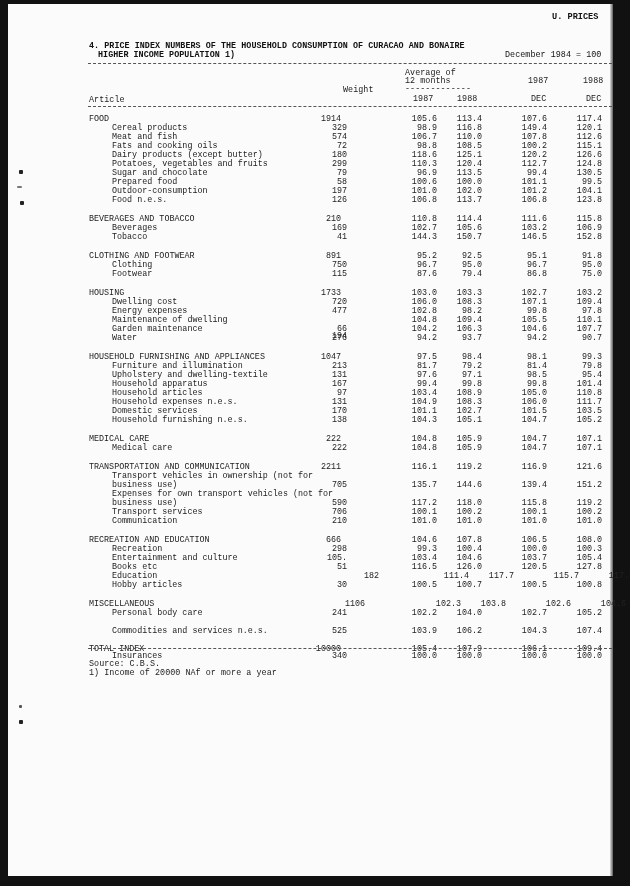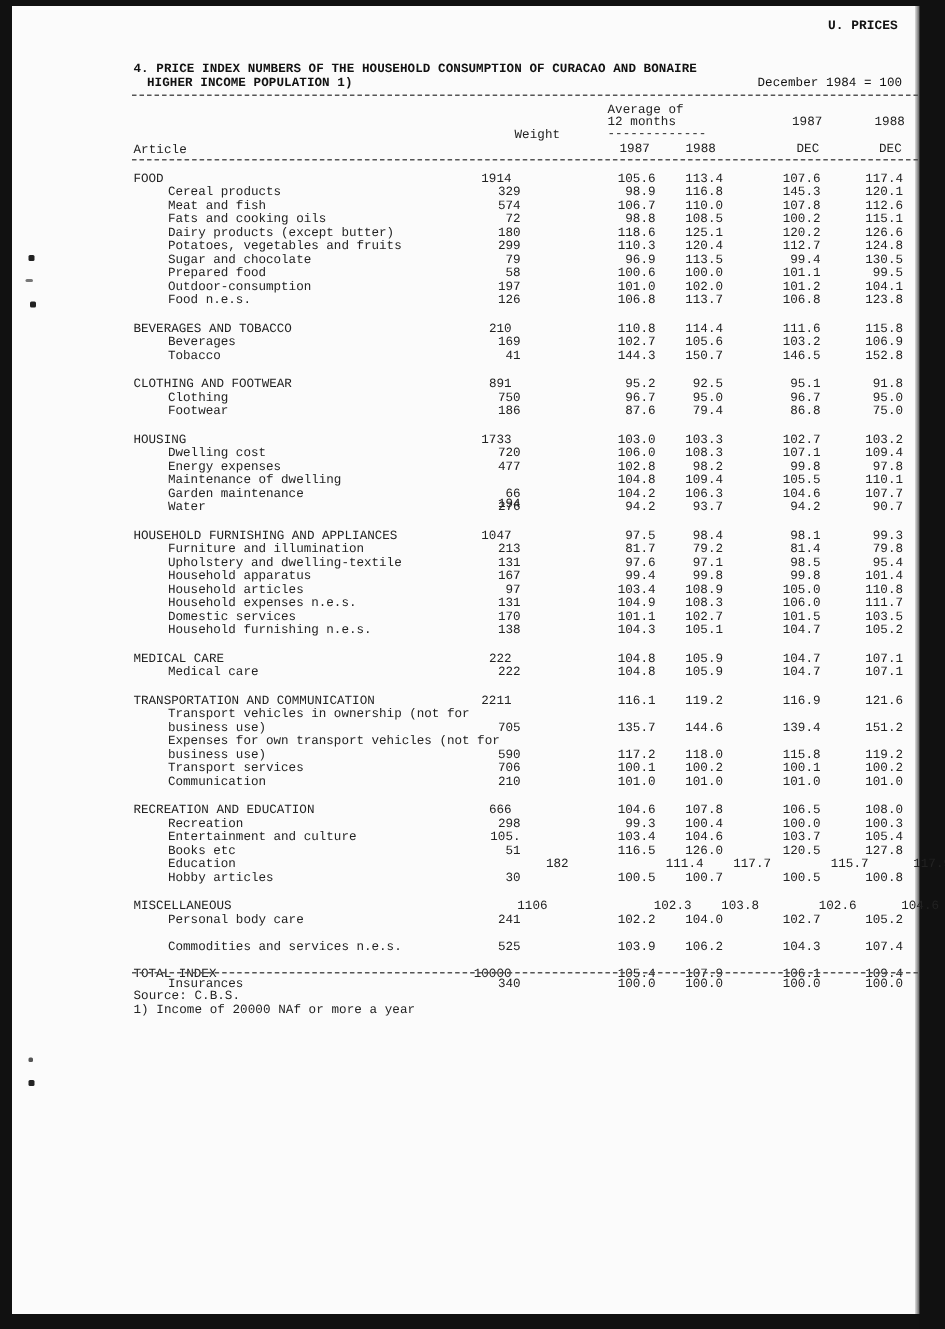--- a/index.html
+++ b/index.html
@@ -75,21 +75,21 @@
       <span class="a87" style="top: 0px;">105.6</span>
       <span class="a88" style="top: 0px;">113.4</span>
       <span class="d87" style="top: 0px;">107.6</span>
       <span class="d88" style="top: 0px;">117.4</span>
     </div>
     <div class="row" style="top: 124px;">
       <span class="lbl sub">Cereal products</span>
       <span class="w" style="top: 0px;">329</span>
       <span class="a87" style="top: 0px;">98.9</span>
       <span class="a88" style="top: 0px;">116.8</span>
-      <span class="d87" style="top: 0px;">145.3</span>
+      <span class="d87" style="top: 0px;">149.4</span>
       <span class="d88" style="top: 0px;">120.1</span>
     </div>
     <div class="row" style="top: 133px;">
       <span class="lbl sub">Meat and fish</span>
       <span class="w" style="top: 0px;">574</span>
       <span class="a87" style="top: 0px;">106.7</span>
       <span class="a88" style="top: 0px;">110.0</span>
       <span class="d87" style="top: 0px;">107.8</span>
       <span class="d88" style="top: 0px;">112.6</span>
     </div>
@@ -184,21 +184,21 @@
     <div class="row" style="top: 261px;">
       <span class="lbl sub">Clothing</span>
       <span class="w" style="top: 0px;">750</span>
       <span class="a87" style="top: 0px;">96.7</span>
       <span class="a88" style="top: 0px;">95.0</span>
       <span class="d87" style="top: 0px;">96.7</span>
       <span class="d88" style="top: 0px;">95.0</span>
     </div>
     <div class="row" style="top: 270px;">
       <span class="lbl sub">Footwear</span>
-      <span class="w" style="top: 0px;">186</span>
+      <span class="w" style="top: 0px;">115</span>
       <span class="a87" style="top: 0px;">87.6</span>
       <span class="a88" style="top: 0px;">79.4</span>
       <span class="d87" style="top: 0px;">86.8</span>
       <span class="d88" style="top: 0px;">75.0</span>
     </div>
     <div class="row" style="top: 289px;">
       <span class="lbl">HOUSING</span>
       <span class="w cat" style="top: 0px;">1733</span>
       <span class="a87" style="top: 0px;">103.0</span>
       <span class="a88" style="top: 0px;">103.3</span>

